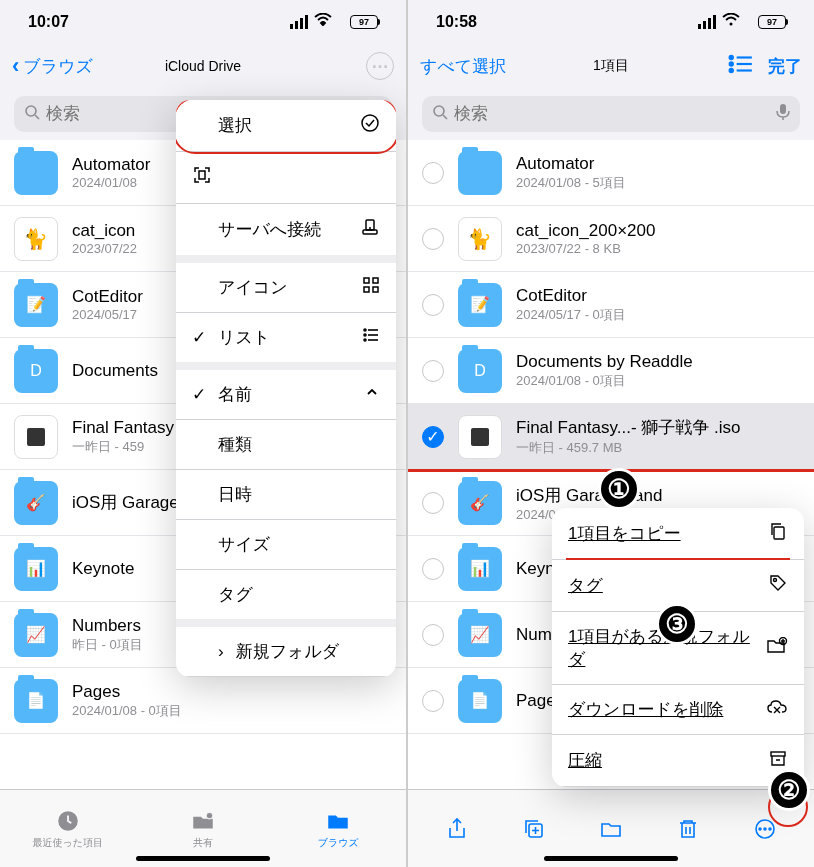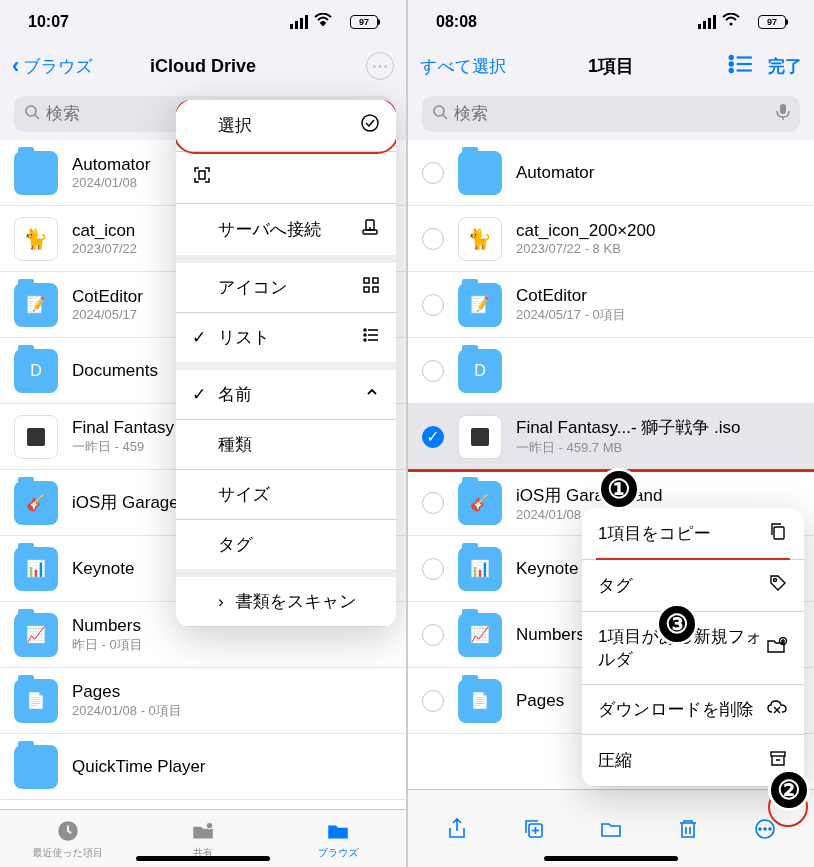--- a/index.html
+++ b/index.html
@@ -10,59 +10,59 @@
   .signal { display: flex; align-items: flex-end; gap: 2px; }
   .signal span { width: 3px; background: #000; display: inline-block; }
   .signal span:nth-child(1){height:5px} .signal span:nth-child(2){height:8px} .signal span:nth-child(3){height:11px} .signal span:nth-child(4){height:14px}
   .wifi { font-size: 16px; }
   .battery { display: inline-flex; align-items: center; padding-left: 12px; }
   .batt-box { border: 1.5px solid #000; border-radius: 4px; width: 28px; height: 14px; position: relative; display: flex; align-items: center; justify-content: center; font-size: 9px; font-weight: 700; }
   .batt-box::after { content:""; position:absolute; right:-3px; width:2px; height:6px; background:#000; border-radius:0 2px 2px 0; }
   .nav-bar { height: 44px; display: flex; align-items: center; justify-content: space-between; padding: 0 12px; }
   .nav-left, .nav-right { display: flex; align-items: center; gap: 4px; color: #007aff; font-size: 17px; min-width: 100px; }
   .nav-right { justify-content: flex-end; gap: 14px; }
-  .nav-title { font-weight: 700; font-size: 18px; }
+  .nav-title { font-weight: 400; font-size: 14px; }
   .chev-left { font-size: 22px; font-weight: 600; }
   .more-btn { width: 28px; height: 28px; border: 1.5px solid #c7c7cc; border-radius: 50%; display: flex; align-items: center; justify-content: center; color: #c7c7cc; font-weight: 700; }
   .list-btn svg { width: 26px; height: 26px; stroke: #007aff; stroke-width: 2; fill: none; }
   .done { font-weight: 600; }
   .search-row { padding: 8px 14px; }
   .search { background: #e4e4e9; border-radius: 10px; height: 36px; display: flex; align-items: center; padding: 0 10px; color: #8e8e93; gap: 6px; }
   .search input { border: none; background: transparent; flex: 1; font-size: 17px; color: #8e8e93; }
   .mic { margin-left: auto; }
   .file-list { flex: 1; overflow: hidden; background: #fff; }
   .row { display: flex; align-items: center; height: 66px; padding: 0 14px; border-bottom: 0.5px solid #e5e5ea; gap: 14px; position: relative; }
   .row.selected { background: #e5e5ea; }
   .row .radio { width: 22px; height: 22px; border: 1.5px solid #c7c7cc; border-radius: 50%; flex-shrink: 0; }
   .row .radio.checked { background: #007aff; border-color: #007aff; display: flex; align-items: center; justify-content: center; color: #fff; }
   .row .thumb { width: 44px; height: 44px; border-radius: 8px; display: flex; align-items: center; justify-content: center; font-size: 20px; flex-shrink: 0; }
   .folder-blue { background: #54b7f9; color: #fff; border-radius: 6px; position: relative; }
   .folder-blue::before { content:""; position:absolute; top:-4px; left:4px; width:16px; height:6px; background:#54b7f9; border-radius:2px 2px 0 0; }
   .img-thumb { border: 0.5px solid #ddd; background: #fff; font-size: 18px; }
   .row .info { flex: 1; min-width: 0; }
   .row .name { font-size: 17px; white-space: nowrap; overflow: hidden; text-overflow: ellipsis; }
   .row .meta { font-size: 13px; color: #8e8e93; }
-  .toolbar { height: 58px; display: flex; border-top: 0.5px solid #c7c7cc; background: rgba(248,248,248,0.94); }
+  .toolbar { height: 78px; display: flex; border-top: 0.5px solid #c7c7cc; background: rgba(248,248,248,0.94); }
   .tab { flex: 1; display: flex; flex-direction: column; align-items: center; justify-content: center; gap: 2px; font-size: 10px; color: #8e8e93; }
   .tab.active { color: #007aff; }
   .tab svg { width: 26px; height: 26px; }
   .action-bar { height: 78px; display: flex; justify-content: space-around; align-items: center; border-top: 0.5px solid #c7c7cc; background: rgba(248,248,248,0.94); padding: 0 10px; }
   .action-bar .act { color: #007aff; width: 40px; height: 40px; display: flex; align-items: center; justify-content: center; }
   .act svg { width: 24px; height: 24px; stroke: #007aff; stroke-width: 1.6; fill: none; }
   .home-ind { position: absolute; bottom: 6px; left: 50%; transform: translateX(-50%); width: 134px; height: 5px; background: #000; border-radius: 3px; }
   
   .popover { position: absolute; background: #f2f2f7; border-radius: 14px; box-shadow: 0 10px 40px rgba(0,0,0,0.2); overflow: hidden; z-index: 20; }
   .pop1 { top: 100px; right: 10px; width: 220px; }
   .menu-item { display: flex; align-items: center; justify-content: space-between; padding: 13px 16px; font-size: 17px; border-bottom: 0.5px solid #d1d1d6; background: #fff; }
   .menu-item.group-end { border-bottom: 8px solid #eeeef0; }
   .menu-item .mi-icon { color: #000; }
   .menu-item .check { width: 20px; }
   .m1-select { position: relative; }
   .m1-select::after { content:""; position:absolute; inset:-3px; border: 2.5px solid #d9281c; border-radius: 22px; pointer-events:none; }
-  .pop2 { bottom: 80px; right: 10px; width: 222px; }
+  .pop2 { bottom: 80px; right: 10px; width: 252px; text-decoration: underline; }
   .pop2-first { position: relative; }
   .pop2-first::after { content:""; position:absolute; left: 14px; right: 14px; bottom: -1px; height: 2px; background: #d9281c; }
   .red-underline { position: absolute; left: 0; right: 0; bottom: -3px; height: 3px; background: #d9281c; z-index:5; }
   
   .badge { position: absolute; width: 42px; height: 42px; border-radius: 50%; background: #000; color: #fff; display: flex; align-items: center; justify-content: center; font-size: 26px; font-weight: 700; border: 3px solid #fff; z-index: 40; }
   .more-circle-red { position: absolute; width: 40px; height: 40px; border: 2.5px solid #d9281c; border-radius: 50%; z-index: 30; pointer-events:none; }
   .file-icon-iso { background: #fff; border: 0.5px solid #ddd; display:flex; align-items:center; justify-content:center; }
   .file-icon-iso span { width: 18px; height: 18px; background: #333; border-radius: 2px; }
 </style>
 </head>
@@ -183,29 +183,20 @@
     </div>
       <div class="row">
       <div class="thumb folder-blue">
           <span style="position:relative;z-index:1;font-size:16px">📄</span>
         </div>
       <div class="info">
         <div class="name">Pages</div>
         <div class="meta">2024/01/08 - 0項目</div>
       </div>
     </div>
-      <div class="row">
-      <div class="thumb folder-blue">
-          <span style="position:relative;z-index:1;font-size:16px"></span>
-        </div>
-      <div class="info">
-        <div class="name">QuickTime Player</div>
-        <div class="meta"></div>
-      </div>
-    </div>
     </div>
   <div class="toolbar" id="leftTabs">
       <div class="tab ">
      <svg viewBox="0 0 24 24" fill="currentColor">
           <circle cx="12" cy="12" r="9"></circle>
           <path d="M12 7 V12 L15 14" stroke="#f2f2f7" stroke-width="1.8" fill="none"></path>
         </svg>
      <span>最近使った項目</span>
     </div>
       <div class="tab ">
@@ -290,45 +281,52 @@
       <div class="menu-item">
       <span style="display:flex;align-items:center;gap:6px">
           <span class="check"></span>
           <span>種類</span>
         </span>
       <span></span>
     </div>
       <div class="menu-item">
       <span style="display:flex;align-items:center;gap:6px">
           <span class="check"></span>
+          <span>日時</span>
+        </span>
+      <span></span>
+    </div>
+      <div class="menu-item">
+      <span style="display:flex;align-items:center;gap:6px">
+          <span class="check"></span>
           <span>サイズ</span>
         </span>
       <span></span>
     </div>
       <div class="menu-item group-end">
       <span style="display:flex;align-items:center;gap:6px">
           <span class="check"></span>
           <span>タグ</span>
         </span>
       <span></span>
     </div>
       <div class="menu-item">
       <span style="display:flex;align-items:center;gap:6px">
           <span class="check"></span>
           <span style="margin-right:6px">›</span>
-          <span>書類をスキャン</span>
+          <span>新規フォルダ</span>
         </span>
       <span></span>
     </div>
     </div>
 </div>
 
 <div class="phone">
   <div class="status-bar">
-    <span>08:08</span>
+    <span>10:58</span>
     <div class="status-right">
       <span class="signal">
           <span></span>
           <span></span>
           <span></span>
           <span></span>
         </span>
       <span class="wifi">
         <svg width="18" height="14" viewBox="0 0 18 14">
             <path d="M4 7 Q9 2 14 7 M1 4 Q9 -3 17 4" stroke="#000" stroke-width="1.8" fill="none"></path>
@@ -377,20 +375,21 @@
     </div>
   </div>
   <div class="file-list" id="rightList">
       <div class="row ">
       <div class="radio "></div>
       <div class="thumb folder-blue">
           <span style="position:relative;z-index:1;font-size:16px"></span>
         </div>
       <div class="info">
         <div class="name">Automator</div>
+        <div class="meta">2024/01/08 - 5項目</div>
       </div>
 
     </div>
       <div class="row ">
       <div class="radio "></div>
       <div class="thumb img-thumb">🐈</div>
       <div class="info">
         <div class="name">cat_icon_200×200</div>
         <div class="meta">2023/07/22 - 8 KB</div>
       </div>
@@ -405,20 +404,24 @@
         <div class="name">CotEditor</div>
         <div class="meta">2024/05/17 - 0項目</div>
       </div>
 
     </div>
       <div class="row ">
       <div class="radio "></div>
       <div class="thumb folder-blue">
           <span style="position:relative;z-index:1;font-size:16px">D</span>
         </div>
+      <div class="info">
+        <div class="name">Documents by Readdle</div>
+        <div class="meta">2024/01/08 - 0項目</div>
+      </div>
 
     </div>
       <div class="row selected">
       <div class="radio checked">✓</div>
       <div class="thumb file-icon-iso">
           <span></span>
         </div>
       <div class="info">
         <div class="name">Final Fantasy...- 獅子戦争 .iso</div>
         <div class="meta">一昨日 - 459.7 MB</div>

